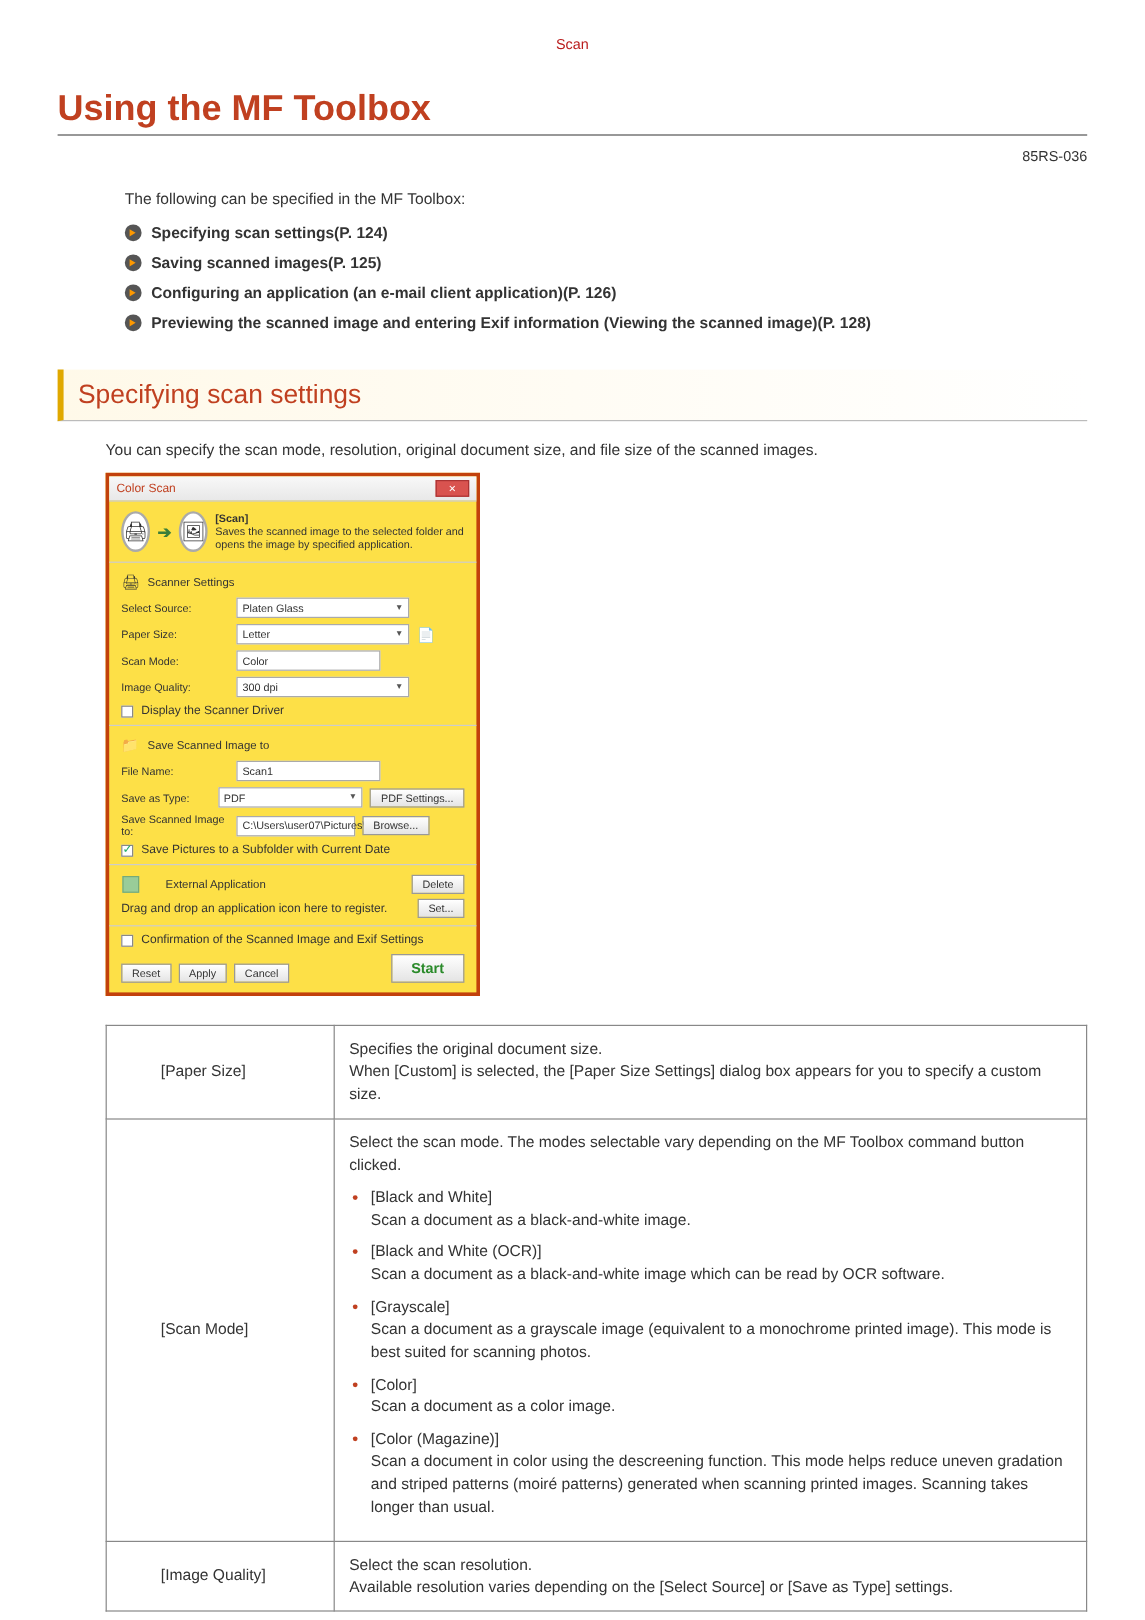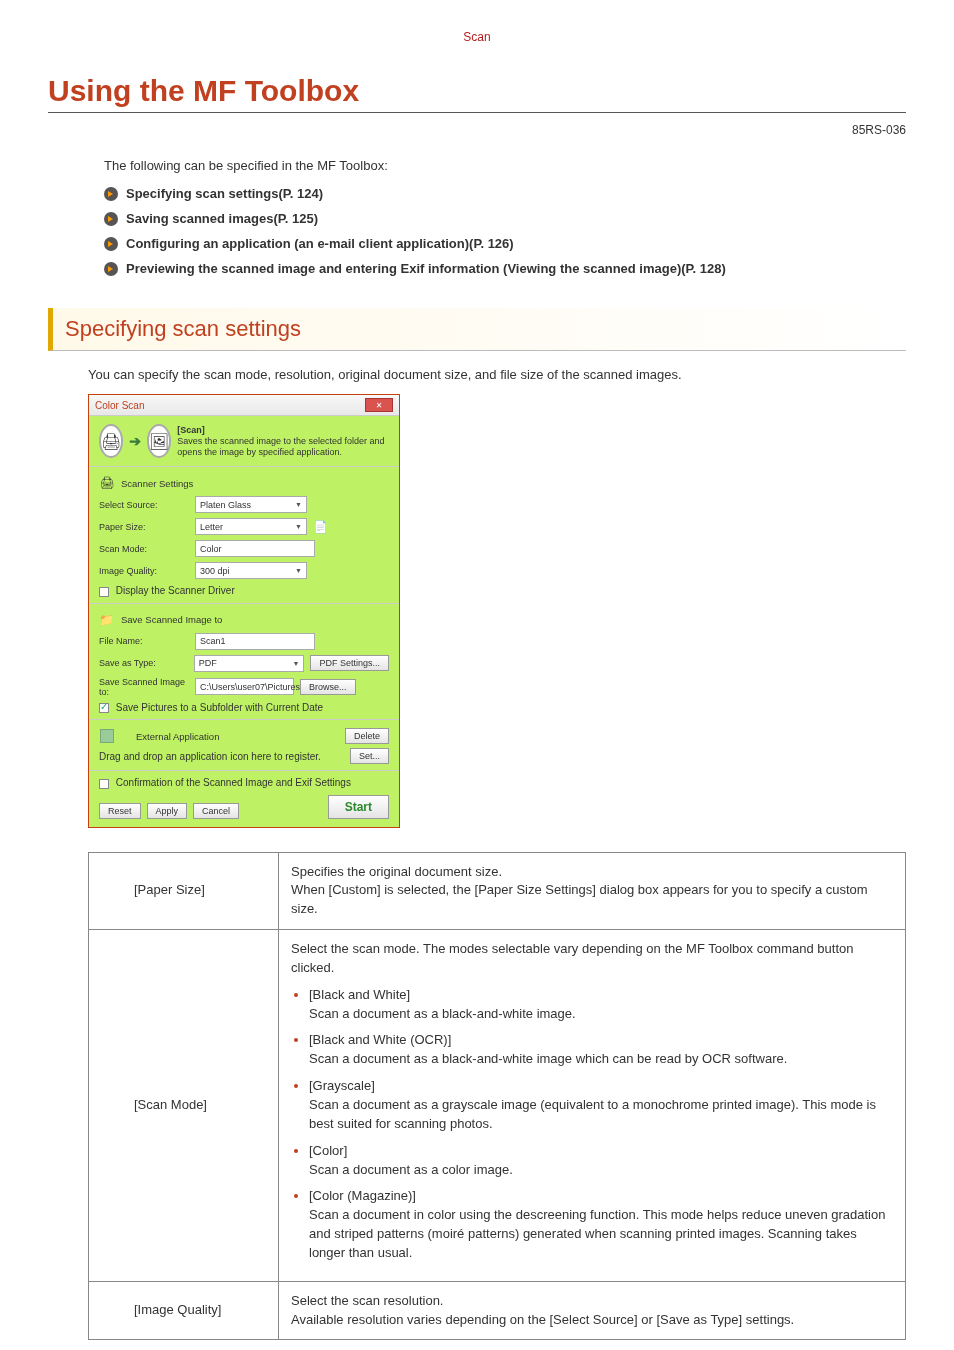--- a/index.html
+++ b/index.html
@@ -73,22 +73,22 @@
   }
   .section-intro {
     margin-left: 40px;
     margin-bottom: 12px;
   }
 
   
   .dialog {
     width: 312px;
     margin-left: 40px;
-    border: 1px solid #c2410c;
-    background: #bef264;
+    border: 3px solid #c2410c;
+    background: #fde047;
     font-size: 10px;
     color: #333;
     margin-bottom: 24px;
   }
   .dialog-titlebar {
     background: linear-gradient(#f8f8f8,#e8e8e8);
     border-bottom:1px solid #ccc;
     padding: 3px 6px;
     display:flex;
     justify-content:space-between;
@@ -105,21 +105,21 @@
     width:34px;height:34px;border:2px solid #aaa;border-radius:50%;display:flex;align-items:center;justify-content:center;background:#fff;font-size:16px;
   }
   .arrow{ color:#3a7d3a; font-size:14px; font-weight:bold;}
   .scan-desc{ font-size:9px; line-height:1.2; }
   .scan-desc b{ display:block; }
   .dialog-row{ display:flex; align-items:center; margin:5px 0; gap:6px;}
   .dialog-label{ width:90px; font-size:9px; }
   .dialog-input, .dialog-select{
     border:1px solid #aaa; background:#fff; height:17px; font-size:9px; padding:0 4px; display:flex;align-items:center;justify-content:space-between;
   }
-  .dialog-select{ width:112px; }
+  .dialog-select{ width:144px; }
   .dialog-select::after{ content:"▼"; font-size:7px; color:#555; }
   .dialog-input{ width:120px; }
   .dialog-btn{
     border:1px solid #999;background:linear-gradient(#fff,#e4e4e4);font-size:9px;padding:2px 8px;white-space:nowrap;
   }
   .dialog-btn.start{
     color:#2a8a2a;font-weight:bold;font-size:12px;padding:4px 16px;
   }
   .dialog-section-head{
     display:flex;align-items:center;gap:6px;margin:8px 0 4px 0;font-size:9.5px;

